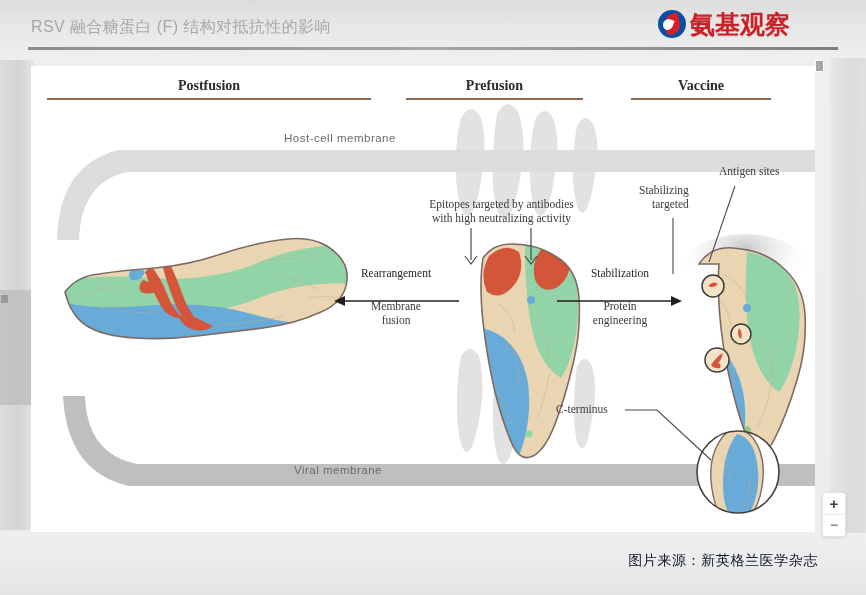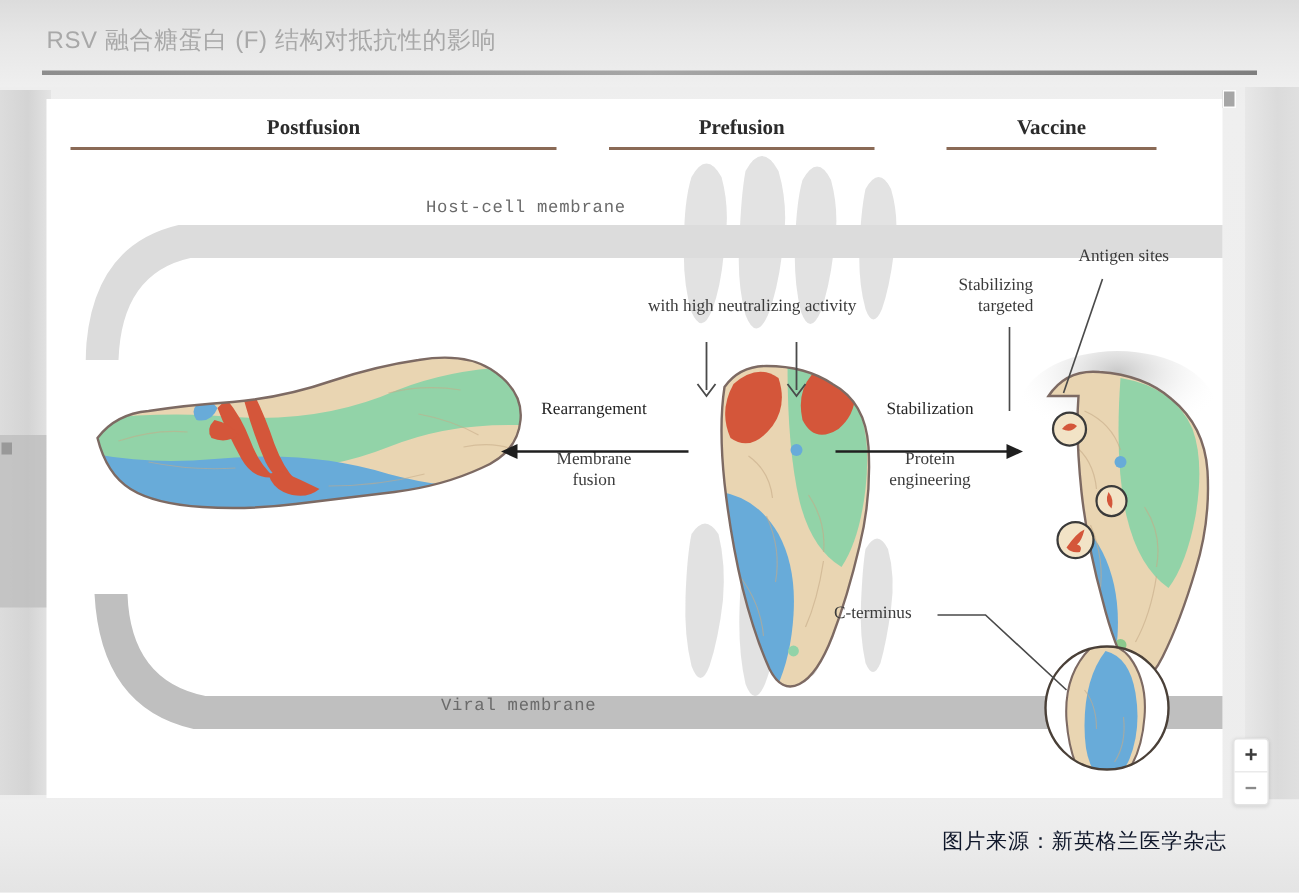--- a/index.html
+++ b/index.html
@@ -153,21 +153,21 @@
     pointer-events: none;
   }
   #viral-membrane {
     position: absolute;
     left: 26px; top: 330px;
     width: 760px; height: 130px;
     pointer-events: none;
   }
   .membrane-label {
     position: absolute;
-    font-family: Liberation Mono, monospace;
+    font-family: Liberation Sans, sans-serif;
     font-size: 11.5px;
     color: #6b6b6b;
     letter-spacing: .5px;
   }
   #host-membrane-label  { left: 253px; top: 66px; }
   #viral-membrane-label { left: 263px; top: 398px; }
 
   
   #ghosts { position: absolute; inset: 0; pointer-events: none; }
 
@@ -289,20 +289,24 @@
   <div id="bg-smudge-top"></div>
   <div id="bg-band-left"></div>
   <div id="bg-band-left2"></div>
   <div id="bg-band-right"></div>
   <div id="bg-smudge-bot"></div>
 </div>
 
 <div id="header">
   <div id="slide-title">RSV 融合糖蛋白 (F) 结构对抵抗性的影响</div>
 
+  <div id="brand-logo">
+    <div id="brand-mark"></div>
+    <div id="brand-text">氨基观察</div>
+  </div>
 
   <div id="header-rule"></div>
 </div>
 
 <div id="figure-card">
 
   <svg id="ghosts" viewBox="0 0 784 466">
     <g fill="#dedede" opacity="0.85">
       <path d="M430 52 q10 -18 20 0 q6 22 2 46 q-2 26 -8 42 q-7 18 -14 2 q-6 -20 -5 -46 q0 -28 5 -44 z"></path>
       <path d="M466 48 q11 -20 22 0 q7 24 3 50 q-3 28 -10 46 q-8 18 -15 0 q-6 -22 -4 -50 q1 -30 4 -46 z"></path>
@@ -454,20 +458,21 @@
       <path d="M46 10 q16 4 20 28 q4 24 -4 44 q-8 18 -20 12 q-10 -8 -10 -34 q0 -32 14 -50 z" fill="#68abd9"></path>
       <g stroke="#c6ab88" stroke-width="0.8" fill="none" opacity="0.6">
         <path d="M32 36 q8 10 8 26"></path>
           <path d="M58 54 q2 18 -6 30"></path>
       </g>
     </g>
     <circle cx="47" cy="48" r="41" fill="none" stroke="#4a4038" stroke-width="1.6"></circle>
   </svg>
 
   <div class="anno" id="anno-epitopes">
+    <div>Epitopes targeted by antibodies</div>
     <div>with high neutralizing activity</div>
   </div>
   <svg style="position:absolute;left:368px;top:160px;width:205px;height:46px;" viewBox="0 0 205 46">
     <g stroke="#4a4a4a" stroke-width="1.2" fill="none">
       <path d="M72 2 L72 34"></path>
         <path d="M66 30 L72 38 L78 30"></path>
       <path d="M132 2 L132 34"></path>
         <path d="M126 30 L132 38 L138 30"></path>
     </g>
   </svg>

